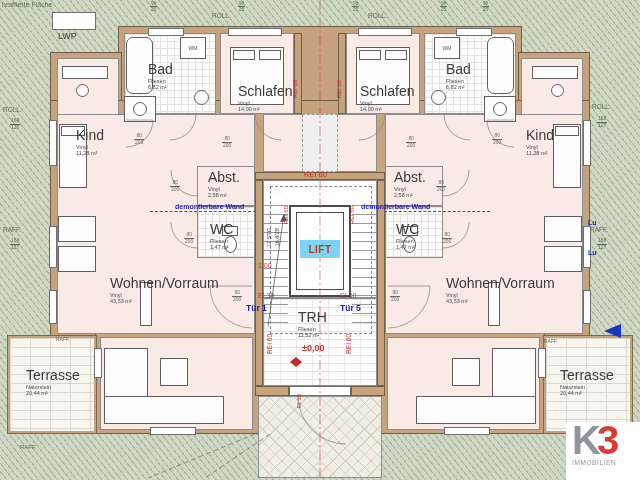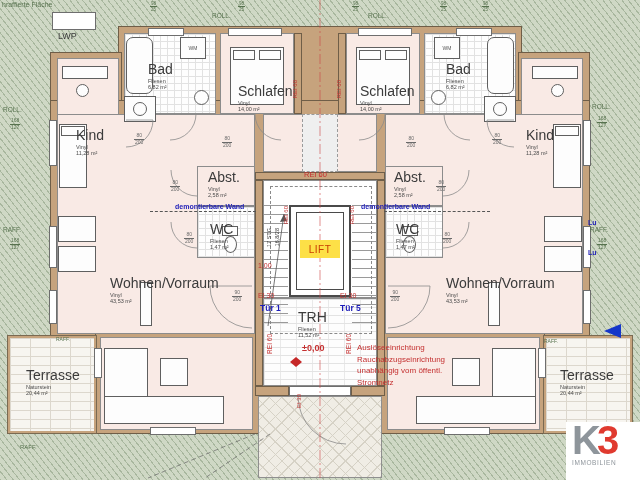--- a/index.html
+++ b/index.html
@@ -27,21 +27,21 @@
   .gdim{position:absolute;color:#57724e;font-size:5px;line-height:1.15;text-align:center;z-index:8}
   .gdim span{display:block;padding:0 1px}
   .gdim .fr{border-bottom:1px solid #57724e}
   .ddim{position:absolute;color:#6a6a6a;font-size:5px;line-height:1.15;text-align:center;z-index:8}
   .ddim span{display:block;padding:0 1px}
   .ddim .fr{border-bottom:1px solid #6a6a6a}
   .rtext{position:absolute;color:#c43030;white-space:nowrap;z-index:9}
   .btext{position:absolute;color:#1c1cb8;font-weight:bold;white-space:nowrap;z-index:9}
   .dtext{position:absolute;color:#3b3b3b;white-space:nowrap;z-index:9}
   .vtext{writing-mode:vertical-rl;transform:rotate(180deg)}
-  .lift{position:absolute;background:#fde047;color:#c83c00;font-weight:normal;font-size:10px;
+  .lift{position:absolute;background:#7dd3fc;color:#c83c00;font-weight:bold;font-size:10px;
         display:flex;align-items:center;justify-content:center;z-index:9;letter-spacing:.5px}
   .svgoverlay{position:absolute;left:0;top:0;z-index:7;pointer-events:none}
   .logo{position:absolute;z-index:10;font-weight:bold}
   .logo .big{font-size:40px;letter-spacing:-4px;line-height:.9}
   .logo .k{color:#8e959b}.logo .three{color:#e03a2f}
   .logo .sub{display:block;font-size:6.5px;letter-spacing:.6px;color:#8e959b;font-weight:normal;margin-top:1px}
 </style>
 </head>
 <body>
 
@@ -267,34 +267,28 @@
   <div class="rtext" style="left:304px;top:170px;font-size:7.5px">REI 60</div>
   <div class="rtext vtext" style="left:292px;top:80px;font-size:6px">REI 60</div>
   <div class="rtext vtext" style="left:336px;top:80px;font-size:6px">REI 60</div>
   <div class="rtext vtext" style="left:283px;top:206px;font-size:6px">REI 60</div>
   <div class="rtext vtext" style="left:349px;top:206px;font-size:6px">REI 60</div>
   <div class="rtext vtext" style="left:266px;top:334px;font-size:6.5px">REI 60</div>
   <div class="rtext vtext" style="left:345px;top:334px;font-size:6.5px">REI 60</div>
   <div class="rtext" style="left:258px;top:292px;font-size:7px">EI 30</div>
   <div class="rtext" style="left:340px;top:292px;font-size:7px">EI 30</div>
   <div class="rtext vtext" style="left:296px;top:394px;font-size:6px">EI 30</div>
-  <div class="btext" style="left:260px;top:303px;font-size:8.5px">Tür 1</div>
+  <div class="btext" style="left:246px;top:303px;font-size:8.5px">Tür 1</div>
   <div class="btext" style="left:340px;top:303px;font-size:8.5px">Tür 5</div>
   <div class="rtext" style="left:302px;top:343px;font-size:9px;font-weight:bold">±0,00</div>
   <div class="dtext vtext" style="left:266px;top:228px;font-size:5.5px">17 STG</div>
   <div class="dtext vtext" style="left:274px;top:228px;font-size:5.5px">16,8/28</div>
   <div class="rtext" style="left:258px;top:262px;font-size:7px">1,00</div>
   <div class="btext" style="left:175px;top:203px;font-size:7px">demontierbare Wand</div>
   <div class="btext" style="left:361px;top:203px;font-size:7px">demontierbare Wand</div>
-  <div class="rtext" style="left:357px;top:342px;font-size:8px;line-height:11.5px">
-    <span style="display:block">Auslöseeinrichtung</span>
-    <span style="display:block">Rauchabzugseinrichtung</span>
-    <span style="display:block">unabhängig vom öffentl.</span>
-    <span style="display:block">Stromnetz</span>
-  </div>
 
   <div class="ddim" style="left:232px;top:290px">
       <span class="fr">90</span>
       <span>200</span>
     </div>
   <div class="ddim" style="left:390px;top:290px">
       <span class="fr">90</span>
       <span>200</span>
     </div>
   <div class="ddim" style="left:134px;top:133px">

